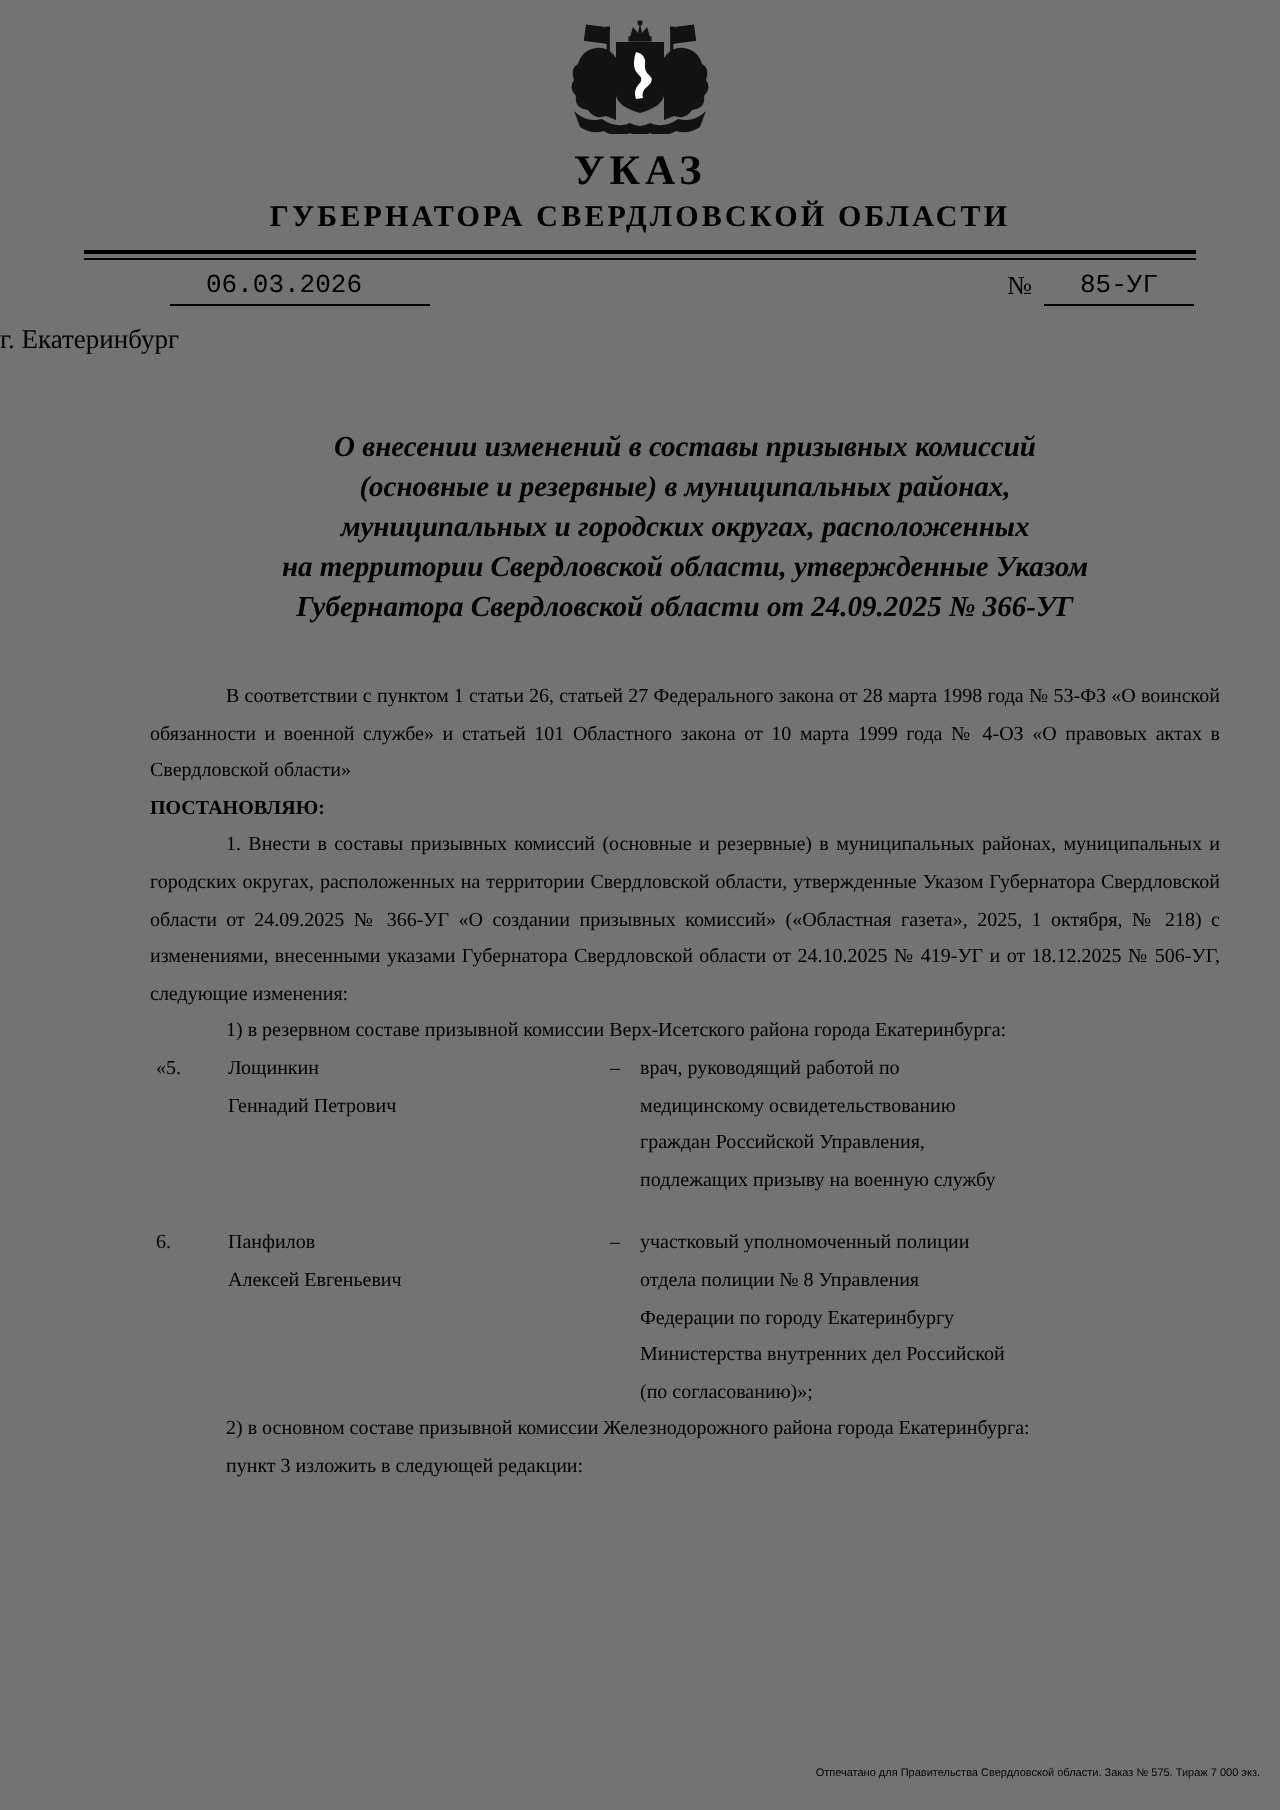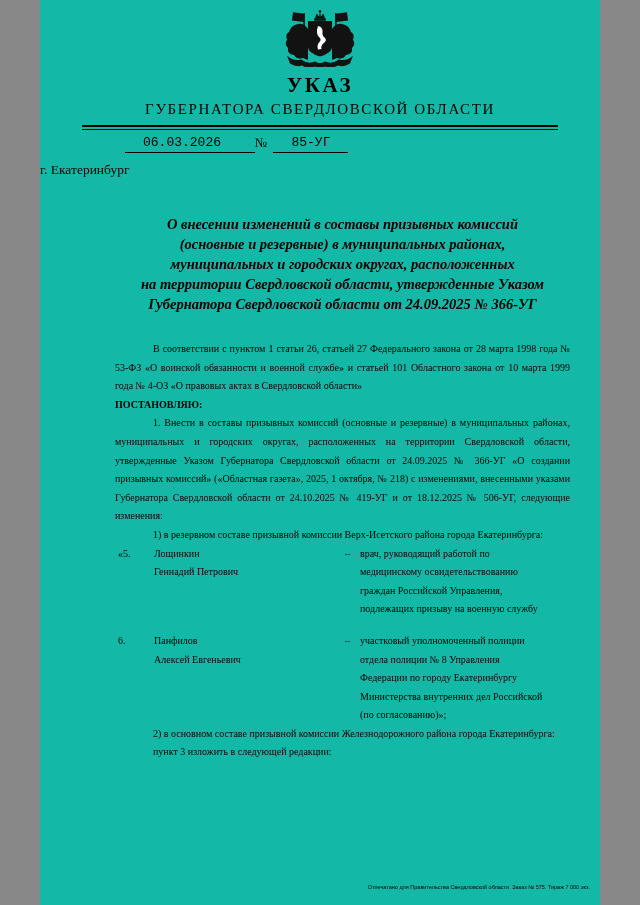--- a/index.html
+++ b/index.html
@@ -1,41 +1,41 @@
 <!DOCTYPE html>
 <html><head>
 <meta charset="utf-8">
 <style>
   html,body { margin:0; padding:0; background:#888; }
   .page {
     position:relative;
-    width:560px; height:905px;
+    width:640px; height:905px;
     margin:0 auto;
-    background:#14b8a6;
+    background:#737373;
     color:#000;
     font-family:"Liberation Serif", serif;
     overflow:hidden;
   }
   .emblem { text-align:center; padding-top:9px; height:59px; }
   .doc-type {
     text-align:center; font-weight:bold;
     font-size:21px; letter-spacing:2.5px; margin-top:5px;
   }
   .authority {
-    text-align:center; font-weight:normal;
+    text-align:center; font-weight:bold;
     font-size:15px; letter-spacing:1.6px; margin-top:3px;
   }
   .rule {
     margin:7px 42px 0 42px;
     border-top:2.5px solid #000;
     border-bottom:1px solid #000;
     height:2px;
   }
   .date-row {
-    display:flex; align-items:flex-end;
+    display:flex; justify-content:space-between; align-items:flex-end;
     margin:5px 43px 0 85px;
     font-size:13px;
   }
   .date-box {
     font-family:"Liberation Mono", monospace;
     border-bottom:1px solid #000;
     padding:0 34px 2px 18px;
   }
   .num-group { display:flex; align-items:flex-end; }
   .num-sign { padding:0 6px 2px 0; }

